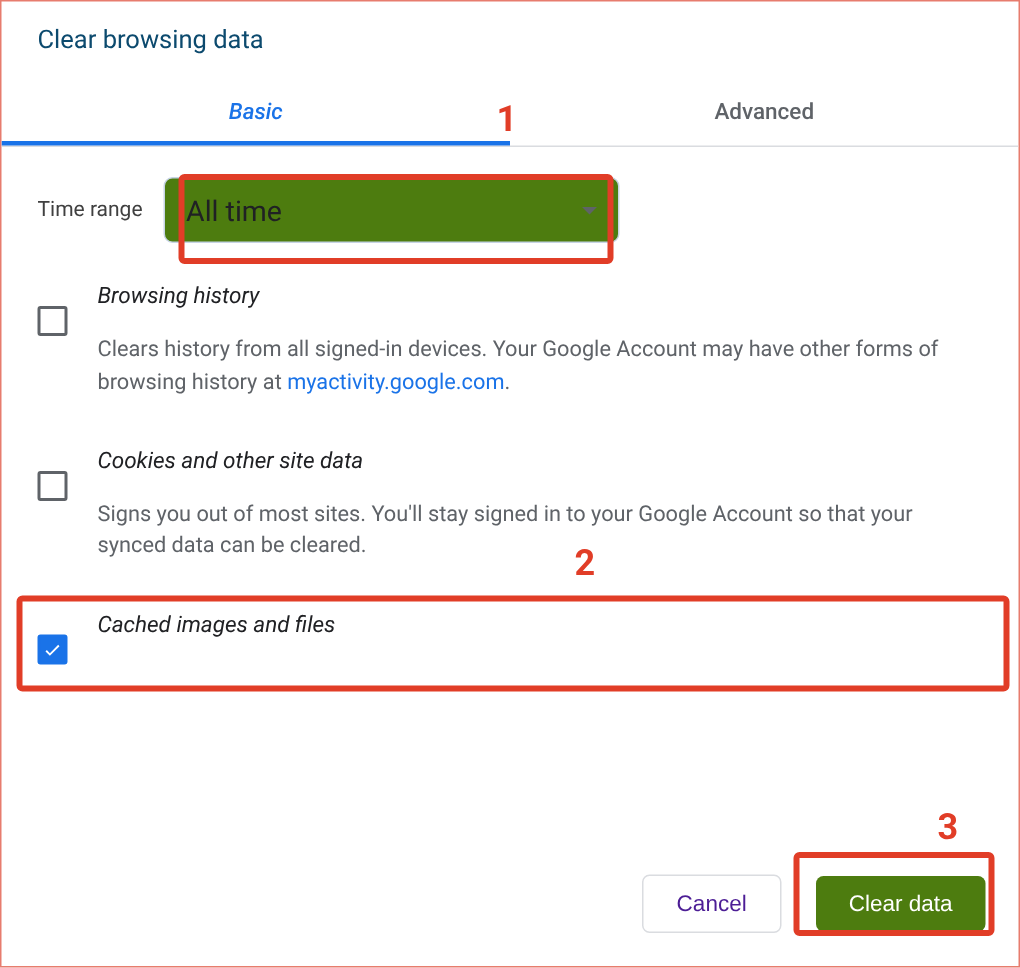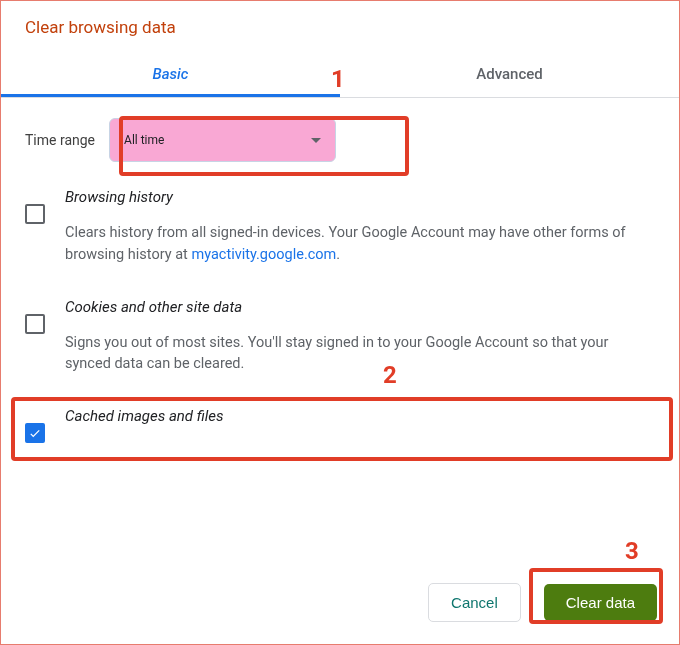--- a/index.html
+++ b/index.html
@@ -13,21 +13,21 @@
       position: relative;
       border: 1px solid #e77c6e;
     }
     .dialog {
       width: 100%;
       height: 100%;
       position: relative;
     }
     .title {
       font-size: 17px;
-      color: #c2410c;
+      color: #0c4a6e;
       padding: 16px 24px 14px 24px;
       font-weight: 400;
     }
     .tabs {
       display: flex;
       border-bottom: 1px solid #dadce0;
       position: relative;
     }
     .tab {
       flex: 1;
@@ -60,31 +60,31 @@
       padding: 4px 0 10px 0;
     }
     .time-range-label {
       color: #404040;
       font-size: 14px;
     }
     .select-wrap {
       position: relative;
     }
     .select {
-      width: 227px;
+      width: 304px;
       height: 44px;
       border: 1px solid #c7d4e5;
       border-radius: 6px;
       padding: 0 14px;
       display: flex;
       align-items: center;
       justify-content: space-between;
       cursor: pointer;
-      background: #f9a8d4;
-      font-size: 12px;
+      background: #4d7c0f;
+      font-size: 19px;
       color: #202124;
     }
     .select .caret {
       width: 0;
       height: 0;
       border-left: 5px solid transparent;
       border-right: 5px solid transparent;
       border-top: 5px solid #5f6368;
     }
     .option-row {
@@ -147,21 +147,21 @@
     .btn {
       padding: 10px 22px;
       border-radius: 5px;
       font-size: 15px;
       font-weight: 500;
       cursor: pointer;
       border: none;
     }
     .btn-cancel {
       background: #fff;
-      color: #0f766e;
+      color: #4c1d95;
       border: 1px solid #dadce0;
     }
     .btn-primary {
       background: #4d7c0f;
       color: #fff;
       margin-left: 11px;
     }
     
     .anno {
       position: absolute;

